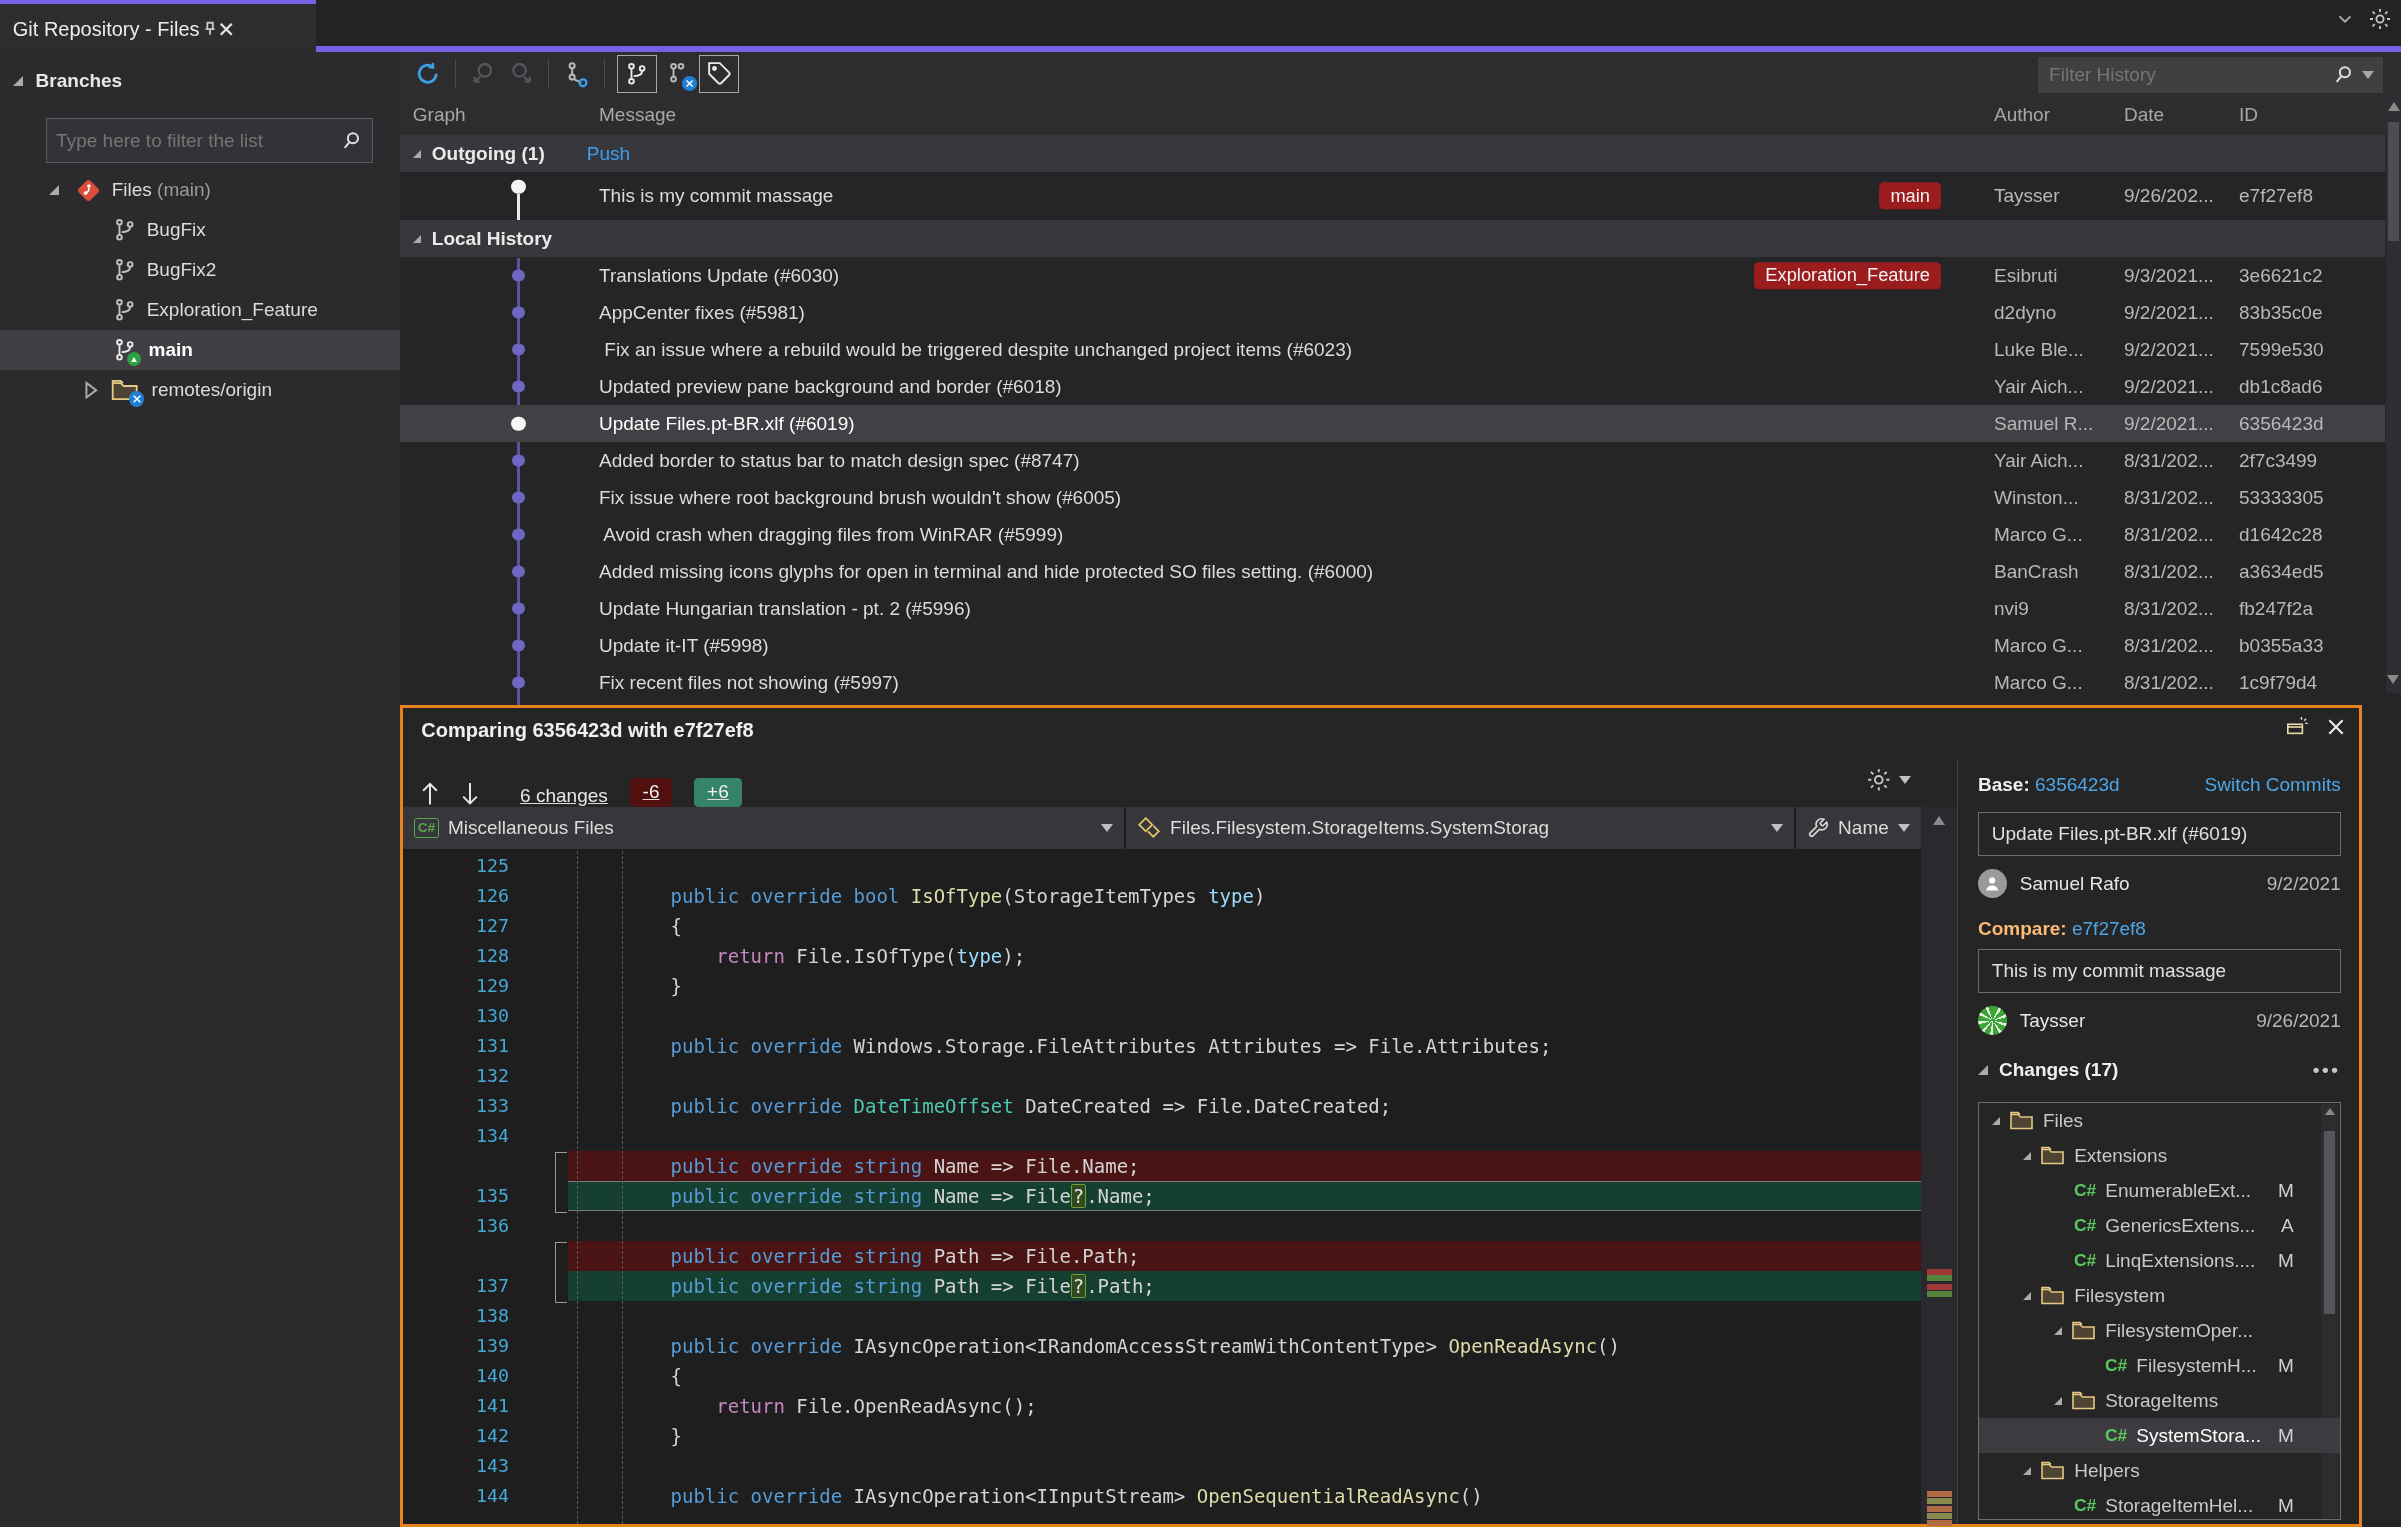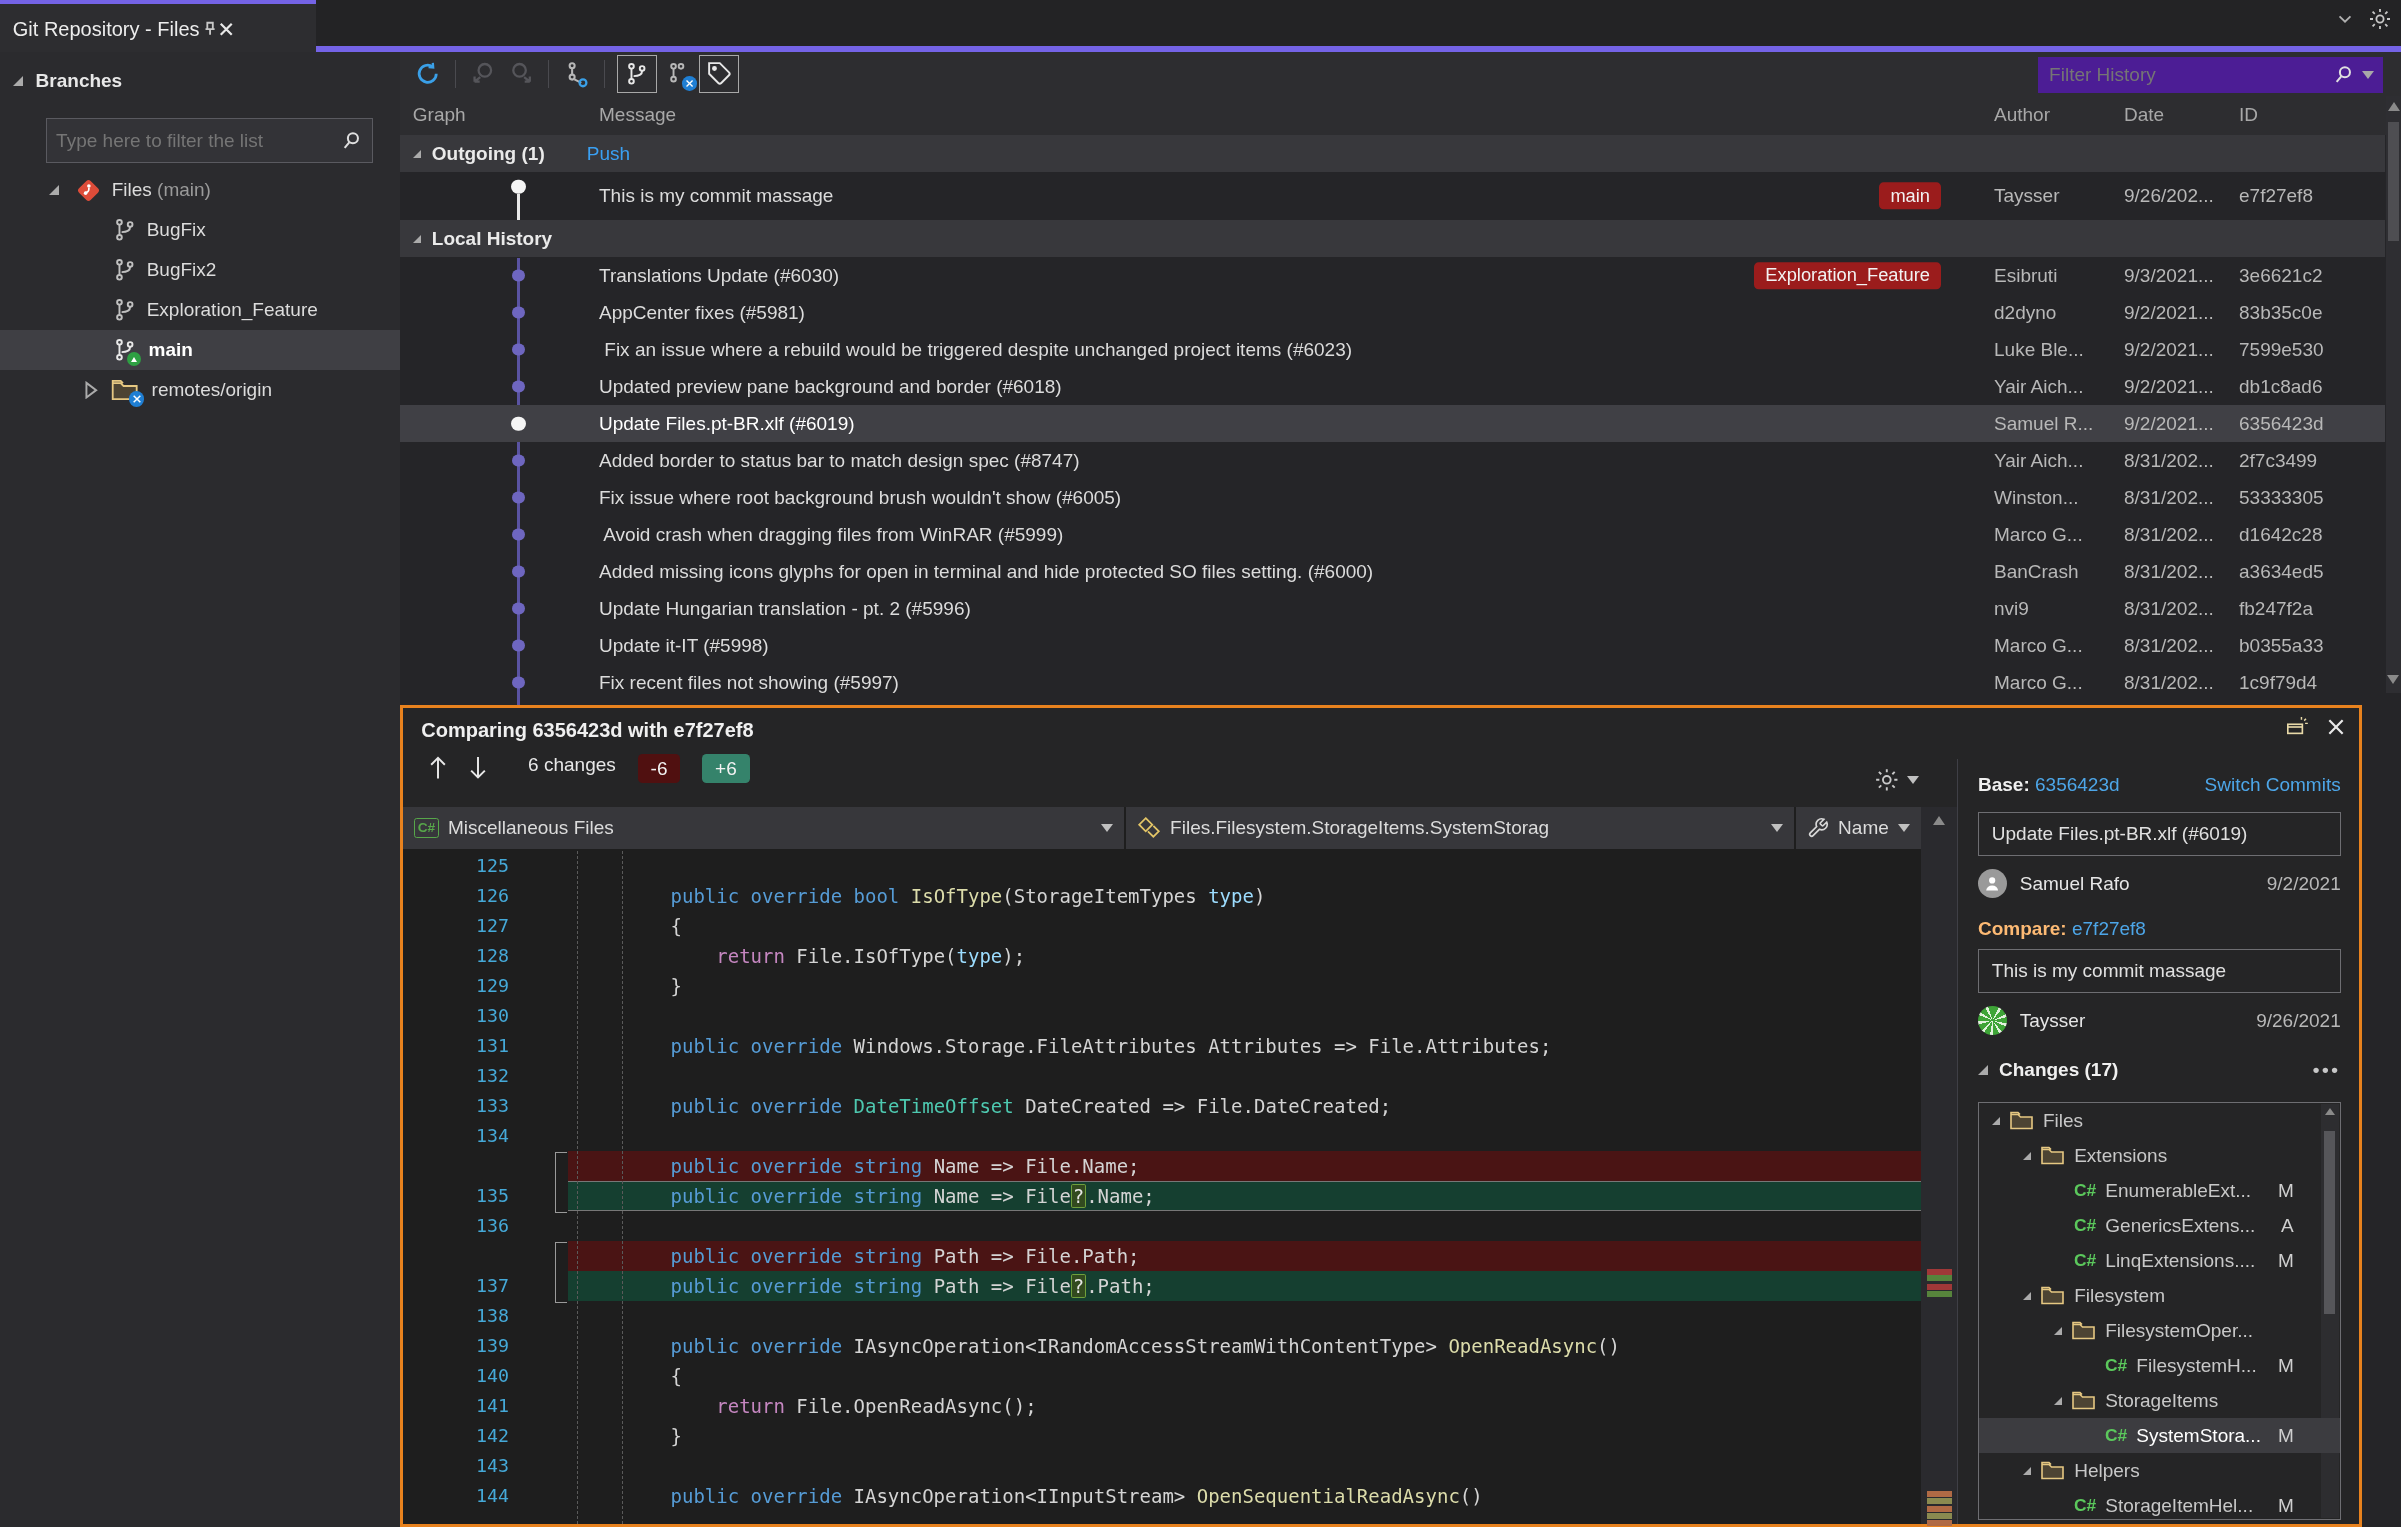--- a/index.html
+++ b/index.html
@@ -29,21 +29,21 @@
   .lbl-suffix{color:#9a9a9a;}
   
   .tri-exp{width:0;height:0;border-bottom:10px solid #ababab;border-left:10px solid transparent;}
   .tri-small{width:0;height:0;border-bottom:8.2px solid #ababab;border-left:8.2px solid transparent;}
   
   .history{position:absolute;left:400px;top:52px;width:2002px;bottom:0;background:#252528;}
   .htoolbar{position:absolute;left:0;top:0;width:100%;height:44px;background:#2d2d30;display:flex;align-items:center;}
   .tb-sep{width:0.9px;height:27.4px;background:#4a4a4f;margin:0 9.1px;}
   .tb-ico{width:37px;height:37px;display:flex;align-items:center;justify-content:center;}
   .tb-box{width:40px;height:38px;border:1.8px solid #a8a8a8;box-sizing:border-box;display:flex;align-items:center;justify-content:center;margin:0 2.7px;}
-  .hfilter{position:absolute;left:1638px;top:4.6px;width:345px;height:36px;background:#4c1d95;display:flex;align-items:center;padding:0 9.1px;box-sizing:border-box;}
+  .hfilter{position:absolute;left:1638px;top:4.6px;width:345px;height:36px;background:#404040;display:flex;align-items:center;padding:0 9.1px;box-sizing:border-box;}
   .hfilter input{flex:1;background:transparent;border:0;outline:none;color:#a0a0a0;font-size:19px;font-family:"Liberation Sans",sans-serif;}
   .hcols{position:absolute;left:0;top:44px;width:100%;height:39px;background:#2d2d30;color:#a8a8a8;font-size:19px;}
   .hcols span{position:absolute;top:8.2px;}
   .hlist{position:absolute;left:0;top:83px;width:1985px;bottom:0;overflow:hidden;}
   .hsection{height:37px;background:#38383c;display:flex;align-items:center;gap:11px;padding-left:12.8px;
             font-weight:bold;color:#eaeaea;position:relative;box-sizing:border-box;}
   .hrow{height:37px;position:relative;}
   .hrow.outgoing{height:48px;}
   .hrow.sel{background:#404045;}
   .hmsg{position:absolute;left:199px;top:50%;transform:translateY(-50%);color:#dcdcdc;white-space:pre;}
@@ -61,21 +61,21 @@
   .vscroll{position:absolute;right:0;top:44px;width:16.5px;height:597px;background:#2e2e32;}
   .arr-up{width:0;height:0;border-left:6.4px solid transparent;border-right:6.4px solid transparent;border-bottom:9.1px solid #8a8a8a;margin:5.5px auto;}
   .arr-dn{width:0;height:0;border-left:6.4px solid transparent;border-right:6.4px solid transparent;border-top:9.1px solid #8a8a8a;margin:5.5px auto;position:absolute;bottom:3.7px;left:1.8px;}
   .vthumb{position:absolute;left:2.7px;top:25.6px;width:11px;height:119px;background:#4e4e52;}
   
   .pane{position:absolute;left:400px;top:705px;width:1962px;height:822px;border:3.7px solid #e8821e;
         box-sizing:border-box;background:#252526;}
   .pane-head{position:absolute;left:0;top:0;width:100%;height:46px;}
   .pane-title{position:absolute;left:18.3px;top:11px;font-weight:bold;font-size:20px;color:#f0f0f0;}
   .pane-head-icons{position:absolute;right:12.8px;top:9.1px;display:flex;gap:18.3px;align-items:center;}
-  .pane-toolbar{position:absolute;left:8px;top:46px;width:1554px;height:53px;display:flex;align-items:flex-start;}
+  .pane-toolbar{position:absolute;left:0;top:46px;width:1554px;height:53px;display:flex;align-items:flex-end;text-decoration:underline;}
   .chg-badge{border-radius:4.6px;padding:3.7px 12.8px;font-size:19px;color:#f2f2f2;margin-left:22px;}
   .chg-del{background:#501010;}
   .chg-add{background:#35836b;}
   .gear-wrap{position:absolute;left:1463px;top:12.8px;display:flex;align-items:center;gap:7.3px;}
   .dd-row{position:absolute;left:0;top:99px;width:1518px;height:44px;background:#1e1e1e;}
   .dd{position:absolute;top:0;height:42px;background:#37373b;display:flex;align-items:center;padding:0 11px;box-sizing:border-box;gap:9.1px;}
   .dd-label{color:#dcdcdc;white-space:nowrap;overflow:hidden;flex:1;}
   .dd-caret{width:0;height:0;border-left:6.4px solid transparent;border-right:6.4px solid transparent;border-top:8.2px solid #c0c0c0;}
   .cs-badge{color:#57a64a;border:1.8px solid #57a64a;font-size:13.7px;font-weight:bold;padding:0 2.7px;border-radius:2.7px;line-height:18.3px;}
   .cs-plain{color:#5bc85c;font-weight:bold;font-size:17.4px;white-space:nowrap;}

